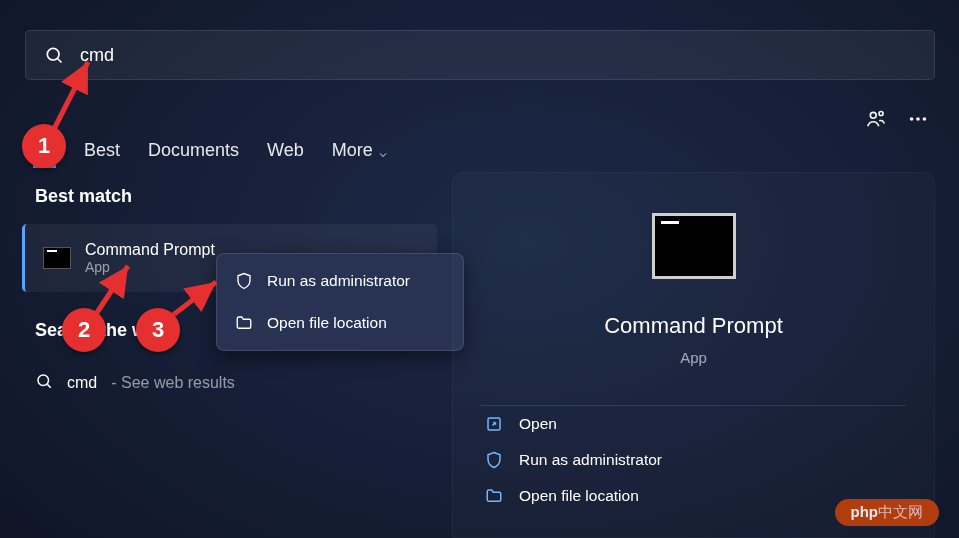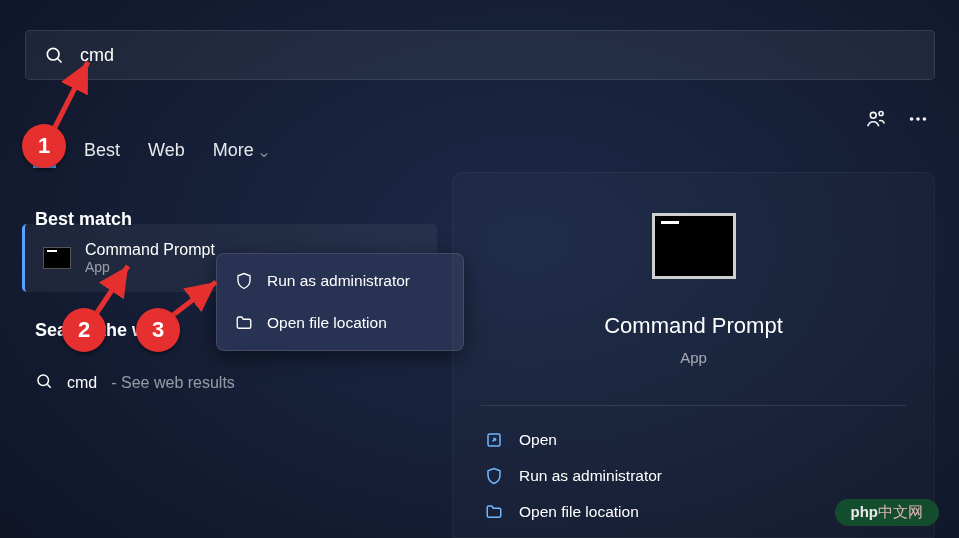--- a/index.html
+++ b/index.html
@@ -28,21 +28,21 @@
       display: flex; gap: 28px; align-items: center; margin-top: 28px;
     }
     .tab { font-size: 18px; color: rgba(255,255,255,0.9); cursor: pointer; padding-bottom:6px;}
     .tab.active { font-weight:600; border-bottom: 3px solid #57a3ff; }
     .tab-more { display:flex; align-items:flex-end; gap:4px; }
 
     .top-icons { position: absolute; right: 30px; top: 108px; display:flex; gap: 20px; align-items:center;}
     .top-icons svg { width: 22px; height: 22px; color: rgba(255,255,255,0.95); cursor:pointer;}
 
     
-    .best-match-title { position:absolute; left: 35px; top:186px; font-weight:600; font-size:18px;margin-top:23px;}
+    .best-match-title { position:absolute; left: 35px; top:186px; font-weight:600; font-size:18px;}
     .result-item {
       position:absolute; left:22px; top:224px; width: 415px; height: 68px;
       background: rgba(255,255,255,0.05); border-radius:5px;
       display:flex; align-items:center; padding: 0 18px;
       border-left: 3px solid #57a3ff;
     }
     .cmd-small-icon {
       width:28px; height:22px; background:#000; border:1px solid #555; flex-shrink:0;
       display:flex; align-items:flex-start; padding:2px 3px;
     }
@@ -87,60 +87,60 @@
       position:absolute; left:0; right:0; top:140px; text-align:center;
       font-size:22px;
     }
     .pane-sub{
       position:absolute; left:0; right:0; top:176px; text-align:center;
       font-size:15px; color:rgba(255,255,255,0.6);
     }
     .pane-list{
       position:absolute; left:28px; right:28px; top:232px;
       border-top:1px solid rgba(255,255,255,0.1);
-      padding-top:16px;
     }
     .pane-row{
       display:flex; align-items:center; gap:16px;
       padding: 9px 4px; font-size:15.5px; cursor:pointer;
     }
     .pane-row svg{width:18px;height:18px;color:#6fb8ff;flex-shrink:0;}
 
     
     .arrow{position:absolute;pointer-events:none;}
     .badge{
       position:absolute; width:44px;height:44px;border-radius:50%;
       background:#e63030; color:#fff; font-weight:700; font-size:22px;
       display:flex;align-items:center;justify-content:center;
       box-shadow: 0 2px 4px rgba(0,0,0,0.5);
     }
 
     
     .watermark{
       position:absolute; right:20px; bottom:12px;
-      background:#14532d; color:#fff; font-weight:700;
+      background:#c2410c; color:#fff; font-weight:700;
       padding:4px 16px; border-radius:16px; font-size:15px;
       opacity:0.9;
     }
     .watermark span.light{color:#f4c7c7; font-weight:400;}
   </style>
 </head>
 <body>
 
 <div class="search-bar">
   <svg viewBox="0 0 24 24" fill="none" stroke="currentColor" stroke-width="2">
       <circle cx="11" cy="11" r="7"></circle>
       <line x1="21" y1="21" x2="16.5" y2="16.5"></line>
     </svg>
   <input class="search-input" value="cmd" style="">
 </div>
 
 <div class="tabs">
   <div class="tab active">All</div>
   <div class="tab">Best</div>
+  <div class="tab">Documents</div>
   <div class="tab">Web</div>
   <div class="tab tab-more">
     <span>More</span>
     <svg width="12" height="12" viewBox="0 0 24 24" fill="none" stroke="currentColor" stroke-width="2">
         <polyline points="6 9 12 15 18 9"></polyline>
       </svg>
   </div>
 </div>
 
 <div class="top-icons">

